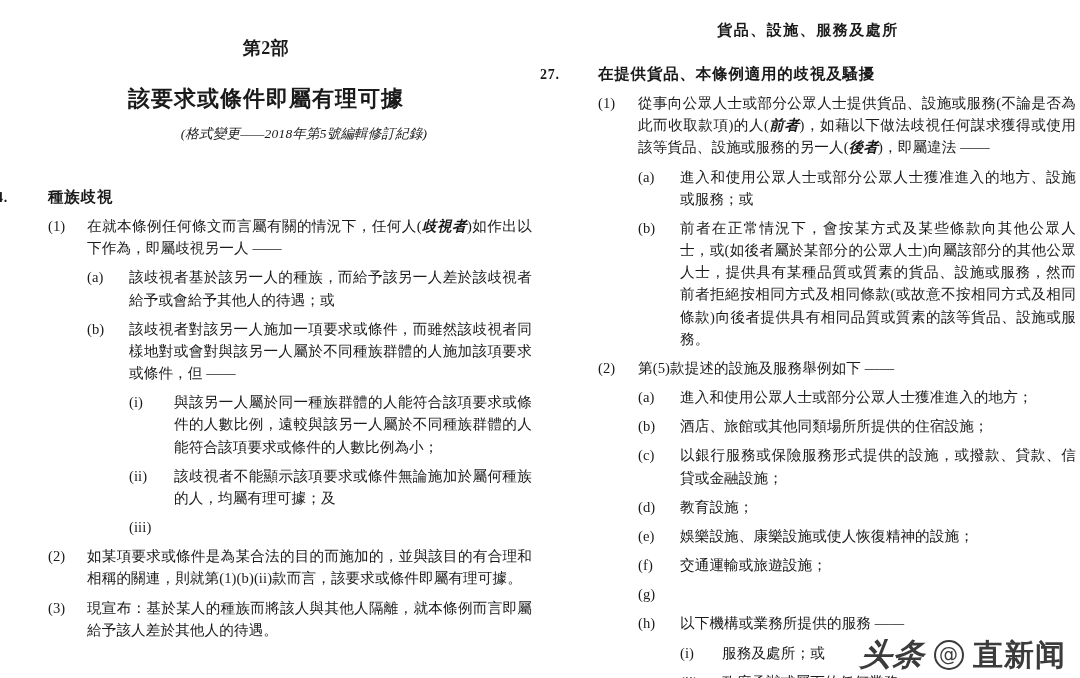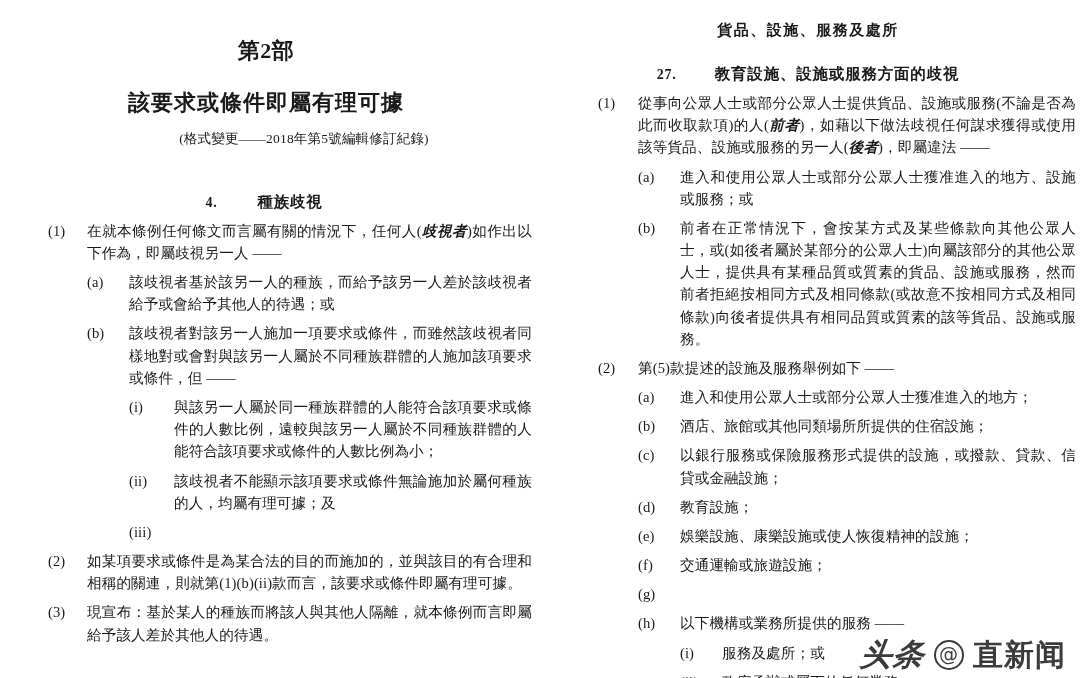--- a/index.html
+++ b/index.html
@@ -37,32 +37,33 @@
     padding: 0 4px 0 0;
   }
 
   
   .part-head {
     text-align: center;
     padding-top: 38px;
   }
   .part-num {
     font-weight: bold;
-    font-size: 22px;
+    font-size: 18px;
     letter-spacing: .5px;
     line-height: 1.2;
   }
   .part-title {
     font-weight: bold;
     font-size: 22px;
     margin-top: 26px;
     letter-spacing: 1px;
     line-height: 1.2;
   }
   .edit-note {
+    font-style: italic;
     font-size: 13.5px;
     margin-top: 13px;
     text-align: center;
     padding-left: 76px;
     letter-spacing: .2px;
   }
 
   
   .running-head {
     text-align: center;
@@ -72,21 +73,20 @@
     letter-spacing: 1.5px;
   }
 
   
   .sec-head {
     display: flex;
     align-items: baseline;
     font-weight: bold;
     font-size: 15.5px;
     letter-spacing: .8px;
-    justify-content: center;
   }
   .sec-head .sec-no {
     font-weight: bold;
     font-size: 14px;
     flex: 0 0 auto;
   }
   .sec-head .sec-title {
     font-weight: bold;
   }
 
@@ -240,21 +240,21 @@
       </div>
 
   </div>
 
   <div class="col col-right">
 
     <div class="running-head">貨品、設施、服務及處所</div>
 
     <div class="sec-head right-sec-head">
       <span class="sec-no">27.</span>
-      <span class="sec-title">教育設施、設施或服務方面的歧視</span>
+      <span class="sec-title">在提供貨品、本條例適用的歧視及騷擾</span>
     </div>
 
     <div>
         <div class="item lvl1">
           <span class="marker">(1)</span>
           <span class="body">從事向公眾人士或部分公眾人士提供貨品、設施或服務(不論是否為此而收取款項)的人(<em class="defterm">前者</em>)，如藉以下做法歧視任何謀求獲得或使用該等貨品、設施或服務的另一人(<em class="defterm">後者</em>)，即屬違法 ——</span>
         </div>
         <div class="item lvl2">
           <span class="marker">(a)</span>
           <span class="body">進入和使用公眾人士或部分公眾人士獲准進入的地方、設施或服務；或</span>

